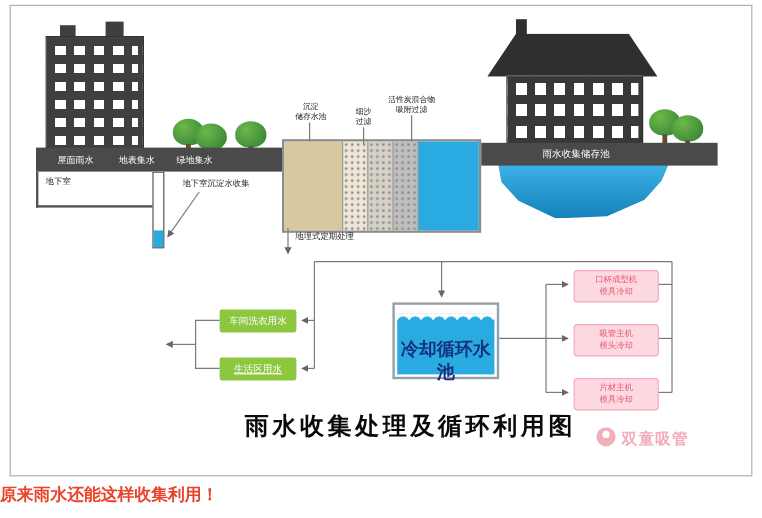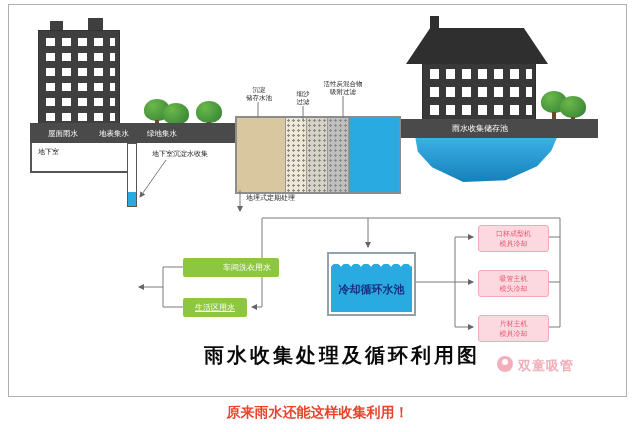--- a/index.html
+++ b/index.html
@@ -70,29 +70,29 @@
     color:#e8566e;font-size:7px;line-height:10px;text-align:center;z-index:6;
     display:flex;align-items:center;justify-content:center;}
 
   
   .pool{left:327px;top:252px;width:85px;height:60px;border:2px solid #93a1ab;background:#ffffff;z-index:6;}
   .pool-wave{position:absolute;left:2px;right:2px;top:7px;height:8px;
     background-image:radial-gradient(circle at 5px 8px,#29abe2 5px,transparent 5.5px);
     background-size:10px 8px;background-repeat:repeat-x;}
   .pool-water{position:absolute;left:2px;right:2px;top:14px;bottom:2px;background:#29abe2;}
   .pool-label{position:absolute;left:0;right:0;top:28px;text-align:center;color:#15307e;
-    font-weight:bold;font-size:11px;}
+    font-weight:bold;font-size:15px;}
 
   
   .title{left:160px;top:342px;width:320px;text-align:right;font-size:20px;font-weight:bold;
     letter-spacing:3px;color:#0a0a0a;z-index:6;}
   .wm-logo{left:497px;top:356px;width:16px;height:16px;border-radius:50%;background:#f2aeb9;z-index:6;}
   .wm-logo::after{content:"";position:absolute;left:5px;top:3px;width:6px;height:6px;border-radius:50%;background:#ffffff;}
   .wm-text{left:518px;top:357px;font-size:13px;font-weight:bold;letter-spacing:1px;color:#f2aeb9;z-index:6;}
-  .caption{left:0;top:404px;width:635px;text-align:center;font-size:14px;font-weight:bold;color:#e8442c;}
+  .caption{left:0;top:404px;width:635px;font-size:14px;font-weight:bold;color:#e8442c;}
 
   svg.connectors{left:0;top:0;z-index:5;pointer-events:none;}
 </style>
 </head>
 <body>
 
 <div class="page">
 
   <div class="abs frame"></div>
 
@@ -190,21 +190,21 @@
       <line x1="166" y1="160" x2="140" y2="197" marker-end="url(#ar)"></line>
 
       <line x1="240" y1="190" x2="240" y2="211" marker-end="url(#ar)"></line>
 
       <line x1="258" y1="102" x2="258" y2="118"></line>
       <line x1="303" y1="106" x2="303" y2="120"></line>
       <line x1="343" y1="96" x2="343" y2="118"></line>
     </g>
   </svg>
 
-  <div class="abs greenbox" style="left:183px;top:258px;padding-left:32px;">车间洗衣用水</div>
+  <div class="abs greenbox" style="left:183px;top:258px;">车间洗衣用水</div>
   <div class="abs greenbox" style="left:183px;top:298px;text-decoration:underline;">生活区用水</div>
 
   <div class="abs pool">
     <div class="pool-wave"></div>
     <div class="pool-water"></div>
     <div class="pool-label">冷却循环水池</div>
   </div>
 
   <div class="abs pinkbox pre" style="left:478px;top:225px;">口杯成型机
 模具冷却</div>

